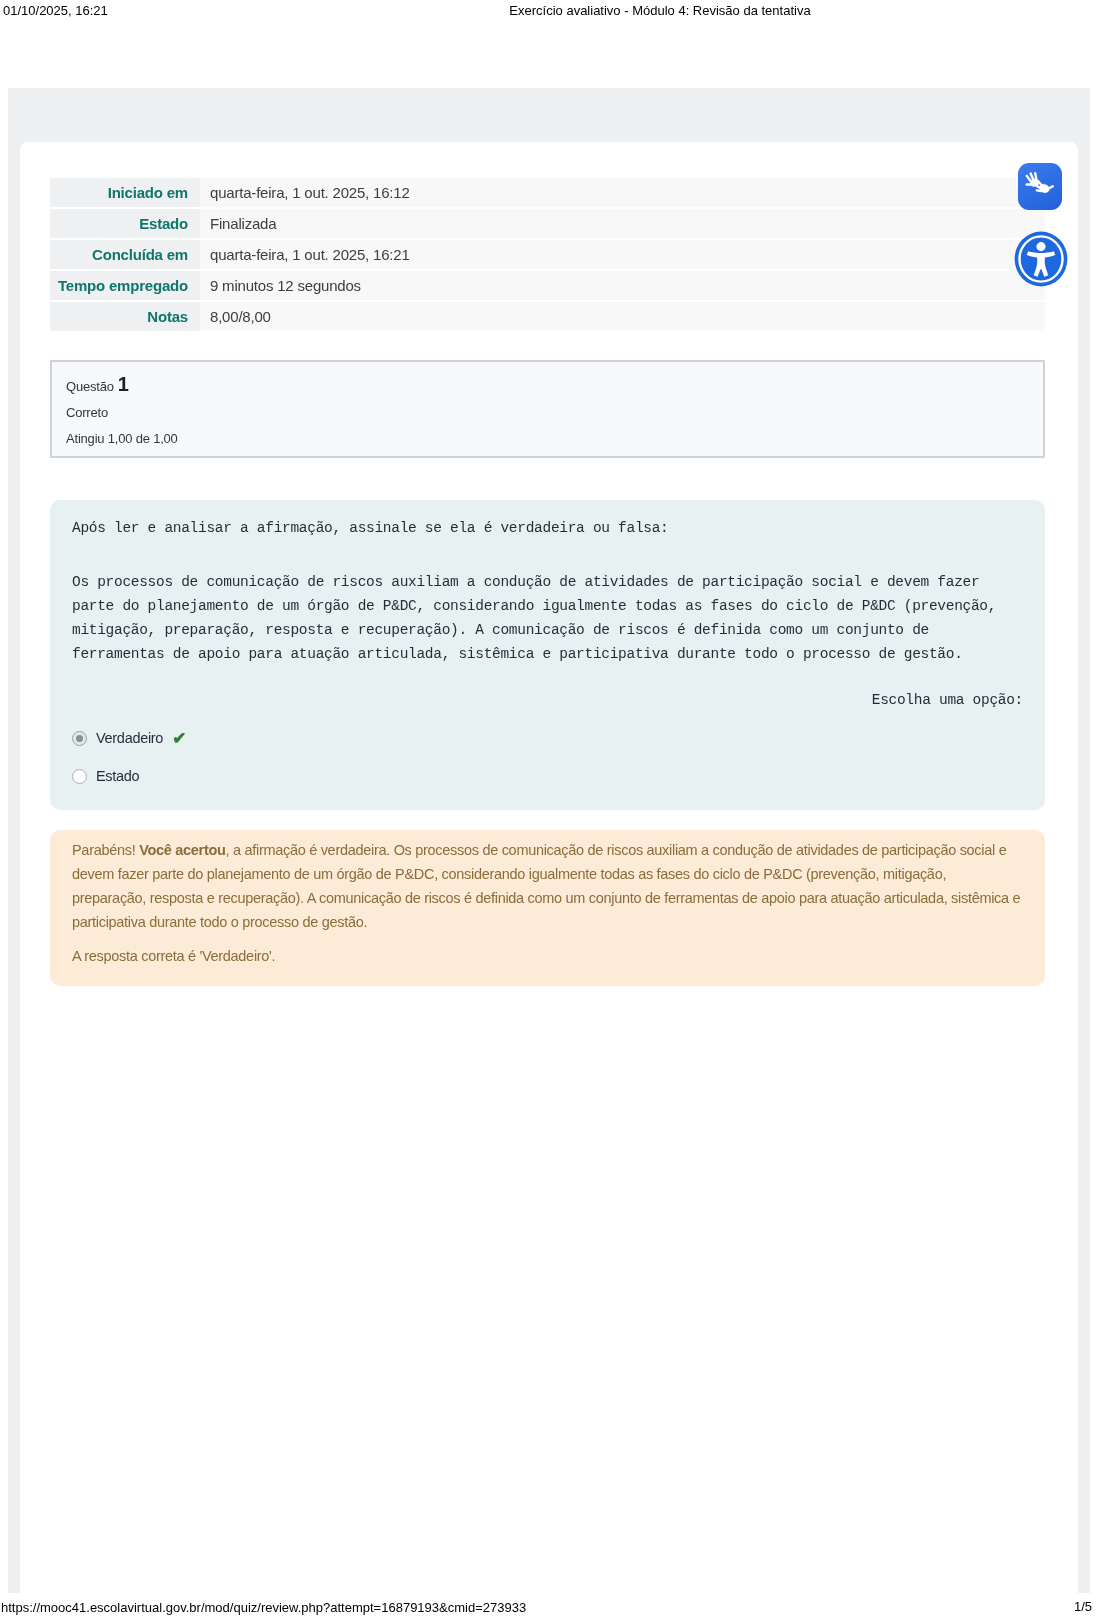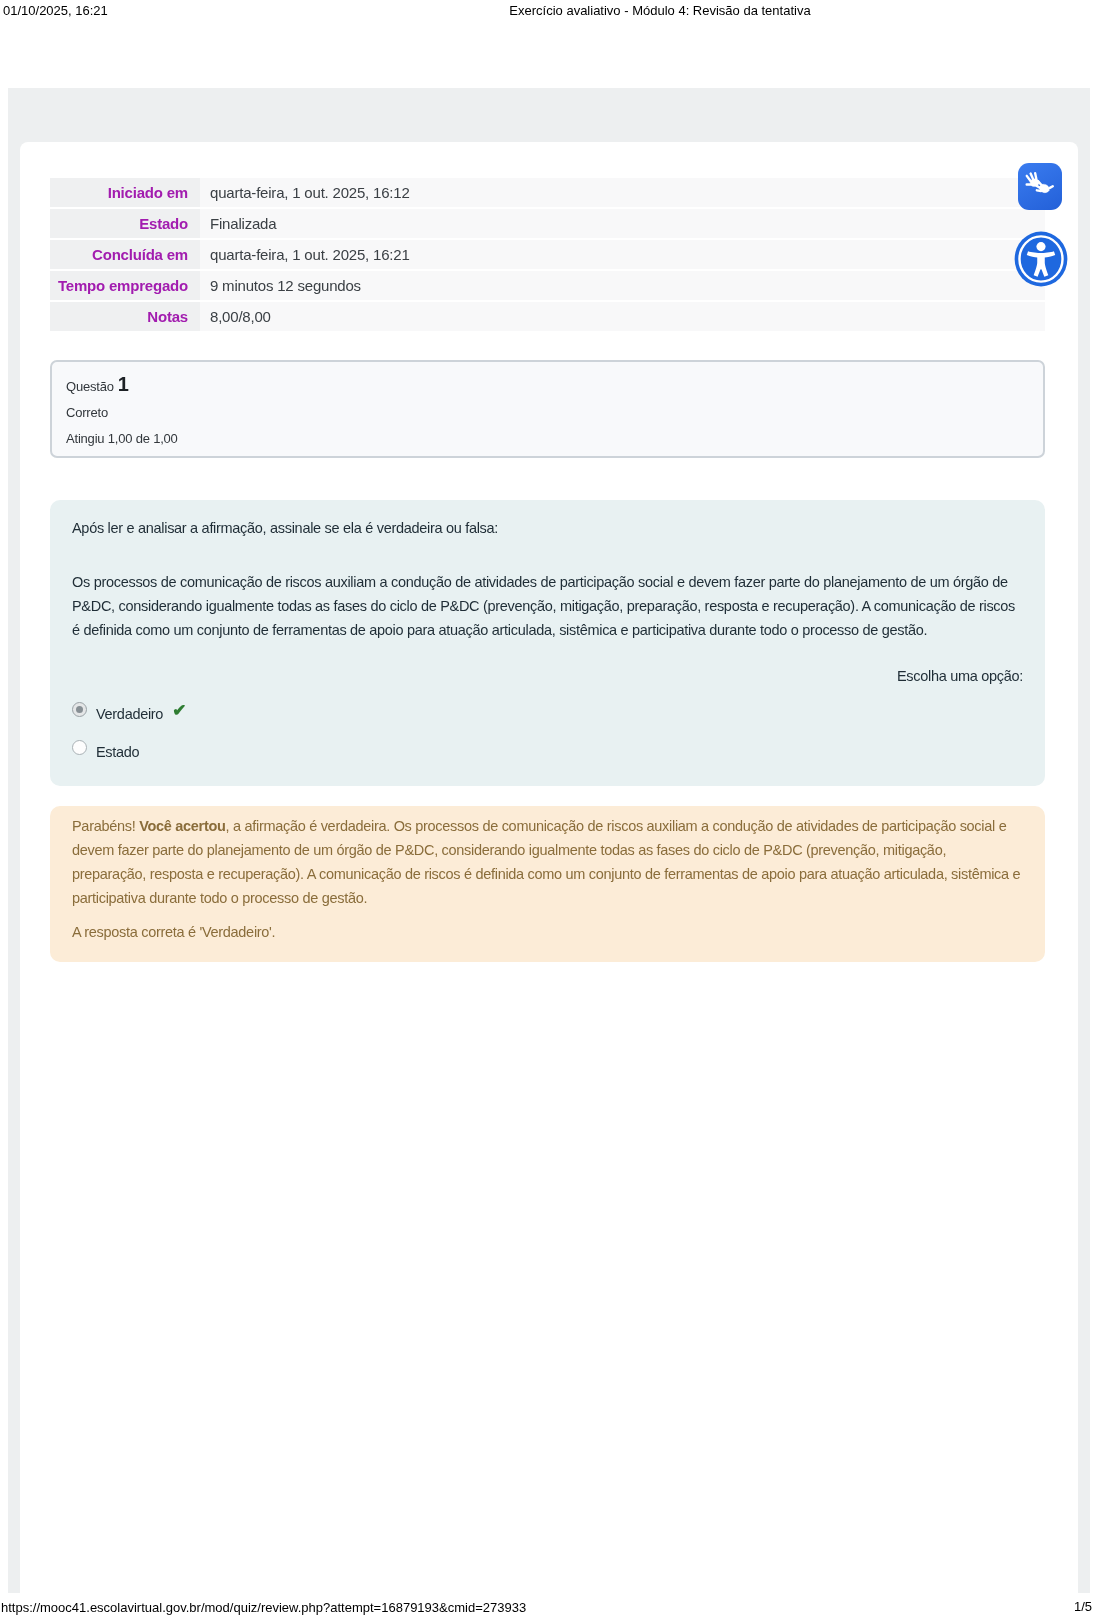--- a/index.html
+++ b/index.html
@@ -13,36 +13,36 @@
   .print-footer { position:absolute; top:1598px; left:0; width:100%; height:20px; font-size:13px; color:#000; }
   .print-url { position:absolute; left:1px; top:2px; }
   .print-page { position:absolute; right:4px; top:1px; }
 
   
   .page-frame { position:absolute; left:8px; top:88px; width:1082px; height:1505px; background:#edeff0; }
   .card { position:absolute; left:12px; right:12px; top:54px; bottom:0; background:#ffffff; border-radius:8px 8px 0 0; padding:34px 33px 0 30px; letter-spacing:-0.2px; }
 
   
   table.summary { width:995px; border-collapse:separate; border-spacing:0 2px; font-size:15px; }
-  table.summary th { width:150px; text-align:right; font-weight:bold; color:#a21caf; background:#eff0f1; padding:4px 12px 4px 6px; vertical-align:top; line-height:21px; }
+  table.summary th { width:150px; text-align:right; font-weight:bold; color:#0f766e; background:#eff0f1; padding:4px 12px 4px 6px; vertical-align:top; line-height:21px; }
   table.summary td { text-align:left; color:#3b4045; background:#f8f8f9; padding:4px 10px; line-height:21px; }
   .b { font-weight:bold; }
 
   
-  .qinfo { margin-top:27px; width:995px; min-height:85px; background:#f8f9fb; border:2px solid #cdd3d9; border-radius:7px; padding:11px 14px 10px 14px; color:#32373c; font-size:13px; }
+  .qinfo { margin-top:27px; width:995px; min-height:85px; background:#f8f9fb; border:2px solid #cdd3d9; border-radius:1px; padding:11px 14px 10px 14px; color:#32373c; font-size:13px; }
   .qinfo .qno-line { margin-bottom:9px; }
   .qinfo .qno { font-size:20px; font-weight:bold; color:#1d2125; margin-left:4px; }
   .qinfo .qstate { margin-bottom:11px; }
 
   
   .qbox { margin-top:42px; width:995px; background:#e8f1f2; border-radius:10px; padding:16px 22px 22px 22px; color:#1f2d36; font-size:14.5px; line-height:24px; letter-spacing:-0.3px; }
-  .qbox p { margin:0; }
+  .qbox p { margin:0;font-family:Liberation Mono, monospace; }
   .qbox .statement { margin-top:30px; }
   .qbox .choose { margin-top:22px;text-align:right; }
-  .option-row { margin-top:14px; display:flex; gap:9px; }
+  .option-row { margin-top:14px; display:flex; align-items:center; gap:9px; }
   .radio { width:15px; height:15px; border-radius:50%; border:1px solid #a9b1b5; background:#fdfdfd; display:inline-block; position:relative; flex:0 0 auto; }
   .radio.checked { background:#e4e6e7; border-color:#9aa2a6; }
   .radio.checked::after { content:""; position:absolute; left:3px; top:3px; width:7px; height:7px; border-radius:50%; background:#878f94; }
   .check { color:#2e7d32; font-size:17px; font-weight:bold; line-height:1; }
 
   
   .feedback { margin-top:20px; width:995px; background:#fcecd7; border-radius:10px; padding:8px 22px 18px 22px; color:#8a6d3b; font-size:14.5px; line-height:24px; letter-spacing:-0.3px; }
   .feedback .correct-line { margin-top:10px; }
 
   

